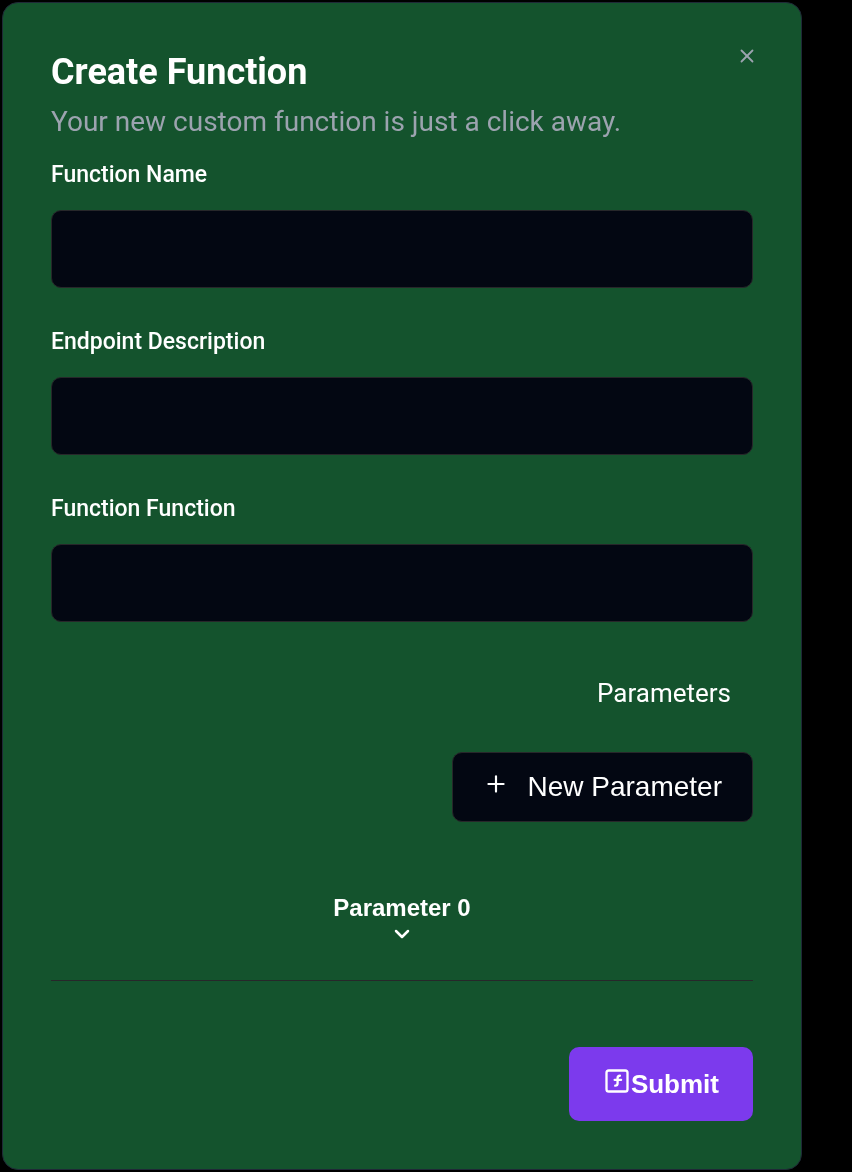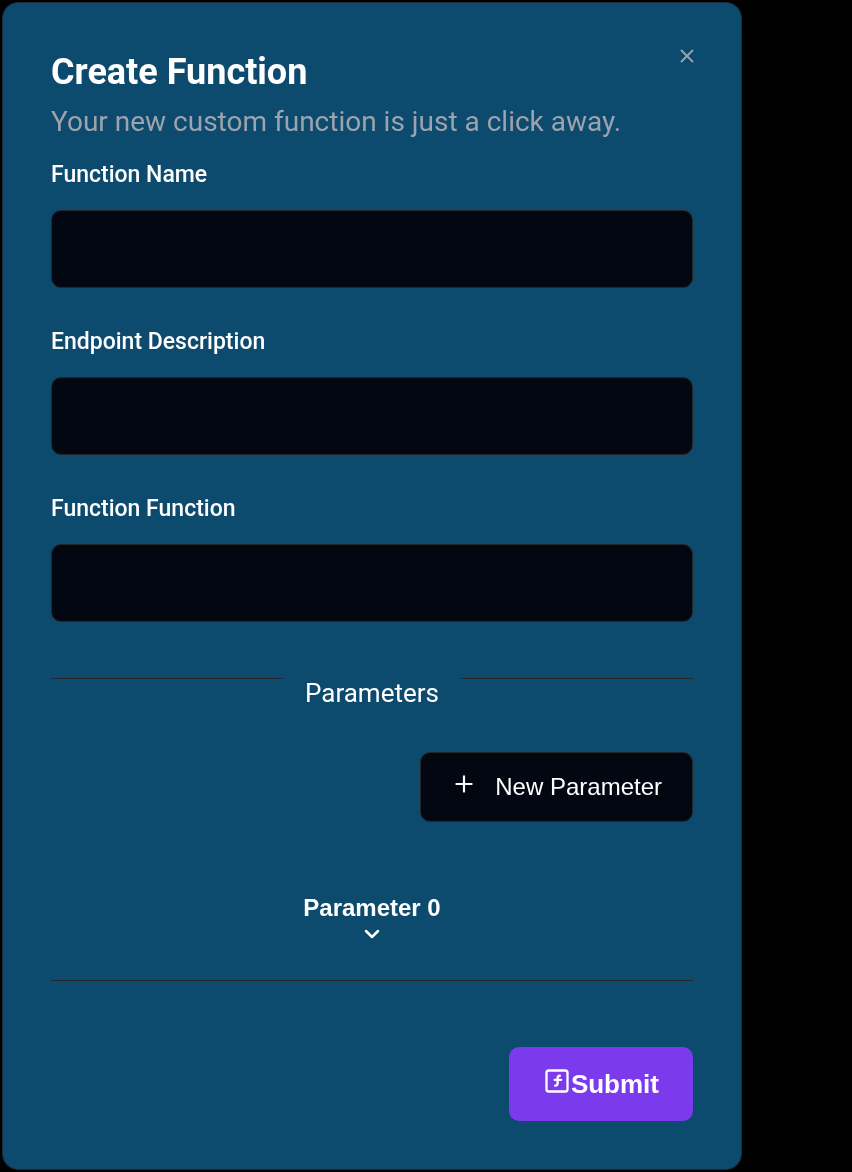--- a/index.html
+++ b/index.html
@@ -4,24 +4,24 @@
   <style>
     * { box-sizing: border-box; margin: 0; padding: 0; }
     body {
       font-family: -apple-system, BlinkMacSystemFont, "Segoe UI", Roboto, "Helvetica Neue", Arial, sans-serif;
       background: #000;
       width: 852px;
       height: 1172px;
       overflow: hidden;
     }
     .dialog {
-      background: #0c4a6e;
+      background: #14532d;
       border: 1px solid #1f2937;
       border-radius: 16px;
-      width: 740px;
+      width: 800px;
       height: 1168px;
       margin: 2px;
       padding: 48px;
       position: relative;
       color: #fff;
     }
     .close-btn {
       position: absolute;
       top: 38px;
       right: 38px;
@@ -63,23 +63,24 @@
       background: #030712;
       border: 1px solid #27272a;
       border-radius: 10px;
       color: #fff;
       font-size: 22px;
       padding: 0 20px;
       outline: none;
     }
     .divider-row {
       display: flex;
-      align-items: flex-start;
+      align-items: flex-end;
       margin-top: 56px;
       margin-bottom: 44px;
+      flex-direction: column;
     }
     .divider-line {
       flex: 1;
       height: 1px;
       background: #27272a;
     }
     .divider-text {
       font-size: 26px;
       font-weight: 400;
       color: #fff;
@@ -89,21 +90,21 @@
       display: flex;
       justify-content: flex-end;
       margin-bottom: 44px;
     }
     .new-param-btn {
       height: 70px;
       border: 1px solid #27272a;
       background: #030712;
       border-radius: 10px;
       color: #fff;
-      font-size: 24px;
+      font-size: 28px;
       font-weight: 500;
       padding: 16px 30px;
       display: inline-flex;
       align-items: center;
       gap: 18px;
       cursor: pointer;
     }
     .new-param-btn svg { stroke: #fff; }
     .param-row {
       width: 100%;

